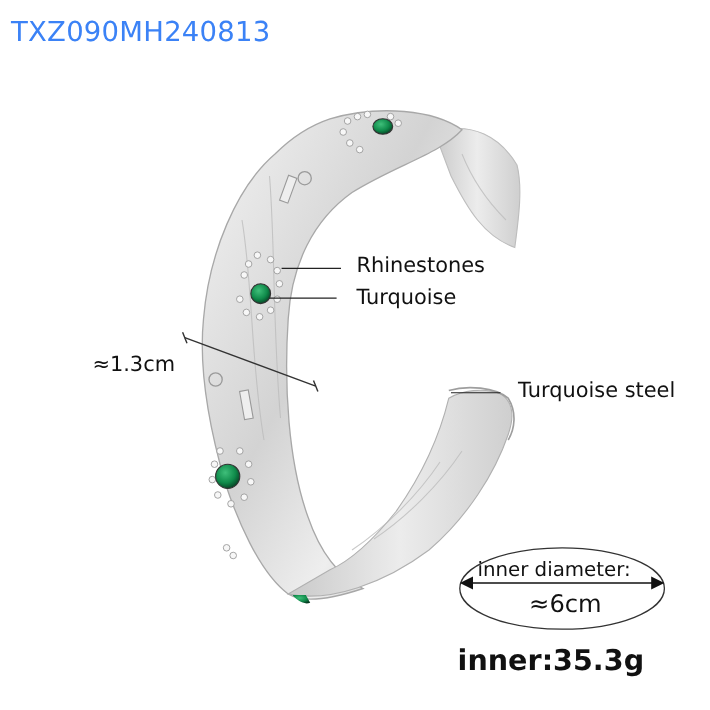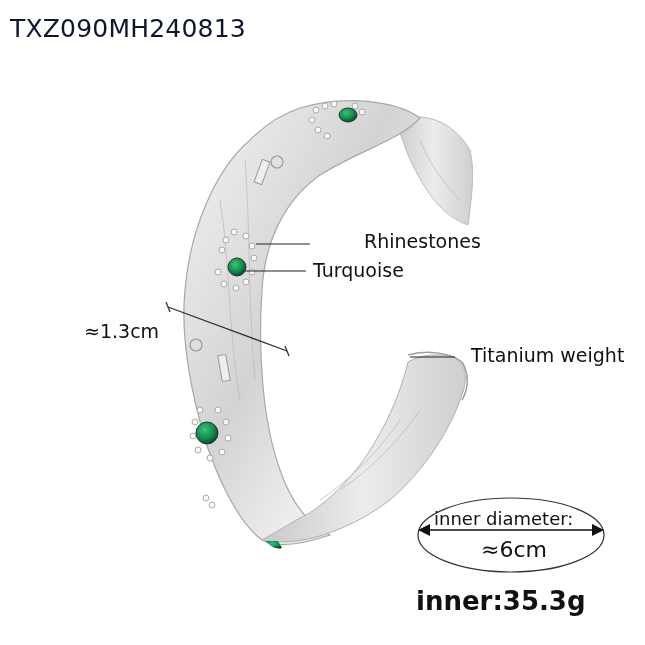--- a/index.html
+++ b/index.html
@@ -1,21 +1,21 @@
 <!DOCTYPE html>
 <html><head>
 <meta charset="utf-8">
 <style>
   html, body { margin: 0; padding: 0; background: #ffffff; }
   body { width: 645px; height: 645px; position: relative; overflow: hidden;
          font-family: "DejaVu Sans", "Liberation Sans", sans-serif; color: #111; }
-  .sku { position: absolute; left: 10px; top: 14px; font-size: 25px; letter-spacing: 0.2px; color: #0f172a; }
+  .sku { position: absolute; left: 10px; top: 14px; font-size: 25px; letter-spacing: 0.2px; color: #3b82f6; }
   .label { position: absolute; font-size: 19px; color: #111; white-space: nowrap; }
-  .lbl-rhinestones { left: 324px; top: 230px; margin-left: 40px; }
-  .lbl-turquoise { left: 313px; top: 259px; }
+  .lbl-rhinestones { left: 324px; top: 230px; }
+  .lbl-turquoise { left: 324px; top: 259px; }
   .lbl-width { left: 84px; top: 320px; font-size: 19px; }
   .lbl-titanium { left: 471px; top: 344px; }
   .diam-title { position: absolute; left: 434px; top: 508px; font-size: 18px; text-align: right; }
   .diam-value { position: absolute; left: 481px; top: 537px; font-size: 22px; }
   .weight { position: absolute; left: 416px; top: 586px; font-size: 26px; font-weight: bold; }
   svg.art { position: absolute; left: 0; top: 0; }
 </style>
 </head>
 <body>
 
@@ -112,18 +112,18 @@
     <ellipse cx="511" cy="535" rx="93" ry="37" fill="#ffffff" stroke="#333" stroke-width="1.2"></ellipse>
     <line x1="426" y1="530" x2="596" y2="530" stroke="#111" stroke-width="1.5"></line>
     <polygon points="418,530 430,524 430,536" fill="#111"></polygon>
     <polygon points="604,530 592,524 592,536" fill="#111"></polygon>
   </g>
 </svg>
 
 <div class="label lbl-rhinestones">Rhinestones</div>
 <div class="label lbl-turquoise">Turquoise</div>
 <div class="label lbl-width">≈1.3cm</div>
-<div class="label lbl-titanium">Titanium weight</div>
+<div class="label lbl-titanium">Turquoise steel</div>
 
 <div class="diam-title">inner diameter:</div>
 <div class="diam-value">≈6cm</div>
 
 <div class="weight">inner:35.3g</div>
 
 </body></html>

